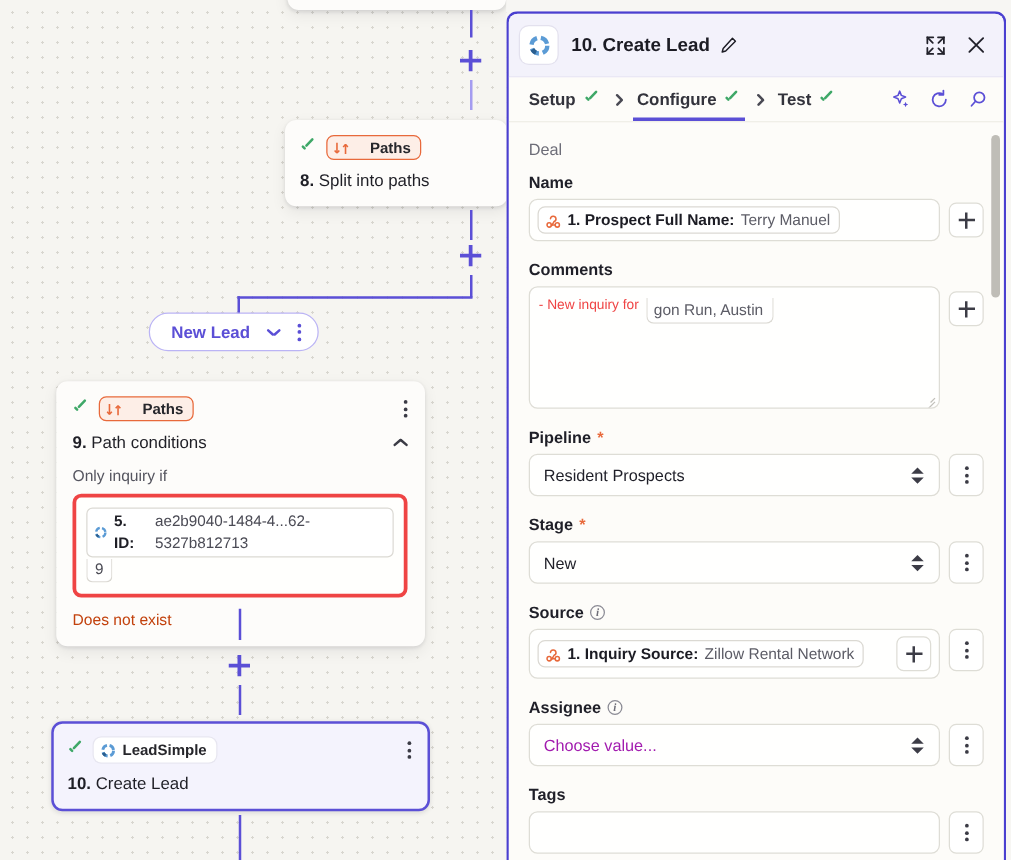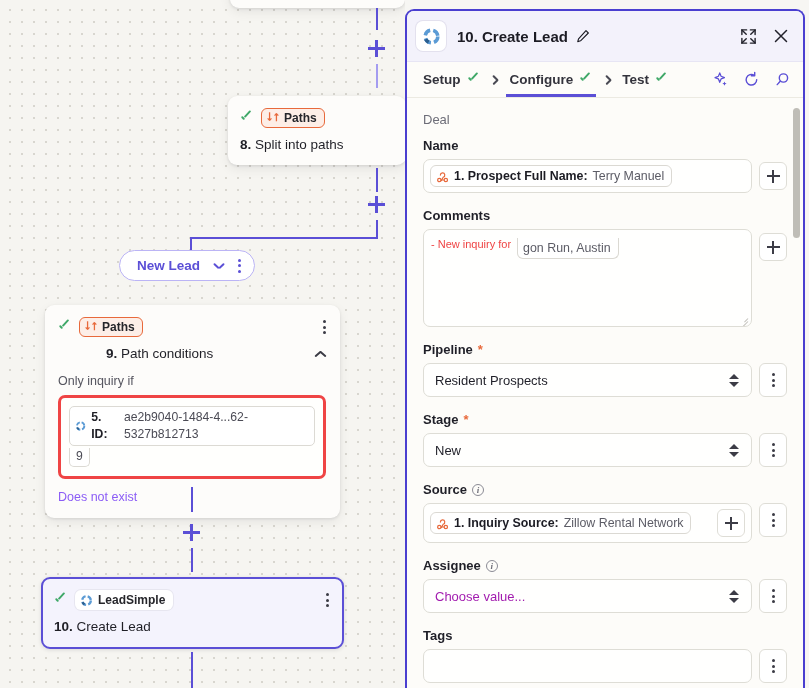--- a/index.html
+++ b/index.html
@@ -56,21 +56,21 @@
     width: 4px; height: 2px; background: #3fa868;
     transform: rotate(45deg); border-radius: 1px;
   }
   .check::after {
     content: ""; position: absolute; left: 3px; top: 1.5px;
     width: 9px; height: 2px; background: #3fa868;
     transform: rotate(-47deg); border-radius: 1px;
   }
 
   .tag-paths {
-    display: inline-flex; align-items: flex-start; gap: 5px;
+    display: inline-flex; align-items: flex-end; gap: 17px;
     border: 1.4px solid #e8693b; background: #fdeee7;
     border-radius: 6px; padding: 2px 7px 2px 5px;
     font-size: 12px; font-weight: bold; color: #26262b;
   }
   .tag-leadsimple {
     display: inline-flex; align-items: center; gap: 5px;
     background: #ffffff; border-radius: 6px; padding: 3px 8px 3px 5px;
     font-size: 12px; font-weight: bold; color: #26262b;
     box-shadow: 0 0 0 1px rgba(0,0,0,.05);
   }
@@ -123,21 +123,21 @@
     font-size: 12.2px; line-height: 17px;
     max-width: 100%;
   }
   .cond-chip .lead { font-weight: bold; color: #1f1f26; }
   .cond-chip .val { color: #4b4b55; }
   .cond-wrap2 {
     display:inline-flex; border:1px solid #dcdad4; border-top:none;
     border-radius:0 0 5px 5px; background:#fff; padding:1px 6px 3px 6px;
     font-size:12.2px; color:#4b4b55; margin-top:-1px;
   }
-  .dne { font-size: 12.5px; color: #8b5cf6; margin-top: 11px; }
+  .dne { font-size: 12.5px; color: #c2410c; margin-top: 11px; }
 
   
   #panel {
     position: absolute; left: 405px; top: 9px; width: 400px; height: 679px;
     background: #fdfcf9;
     border: 2px solid #4a3fd0;
     border-radius: 9px 9px 0 0;
     border-bottom: none;
     overflow: hidden;
     display: flex; flex-direction: column;
@@ -332,21 +332,21 @@
           </svg>
           <span>Paths</span>
         </span>
         <span style="flex:1"></span>
         <span class="kebab">
             <i></i>
             <i></i>
             <i></i>
           </span>
       </div>
-      <div style="display:flex; align-items:center;margin-left:48px;">
+      <div style="display:flex; align-items:center;">
         <div class="node-title" style="flex:1">
           <b>9.</b>
           <span>Path conditions</span>
         </div>
         <span class="chev-up" style="margin-top:9px"></span>
       </div>
       <div class="only-cont">Only inquiry if</div>
       <div class="cond-box">
         <span class="cond-chip">
           <svg width="12" height="12" viewBox="0 0 24 24" style="align-self:center">

